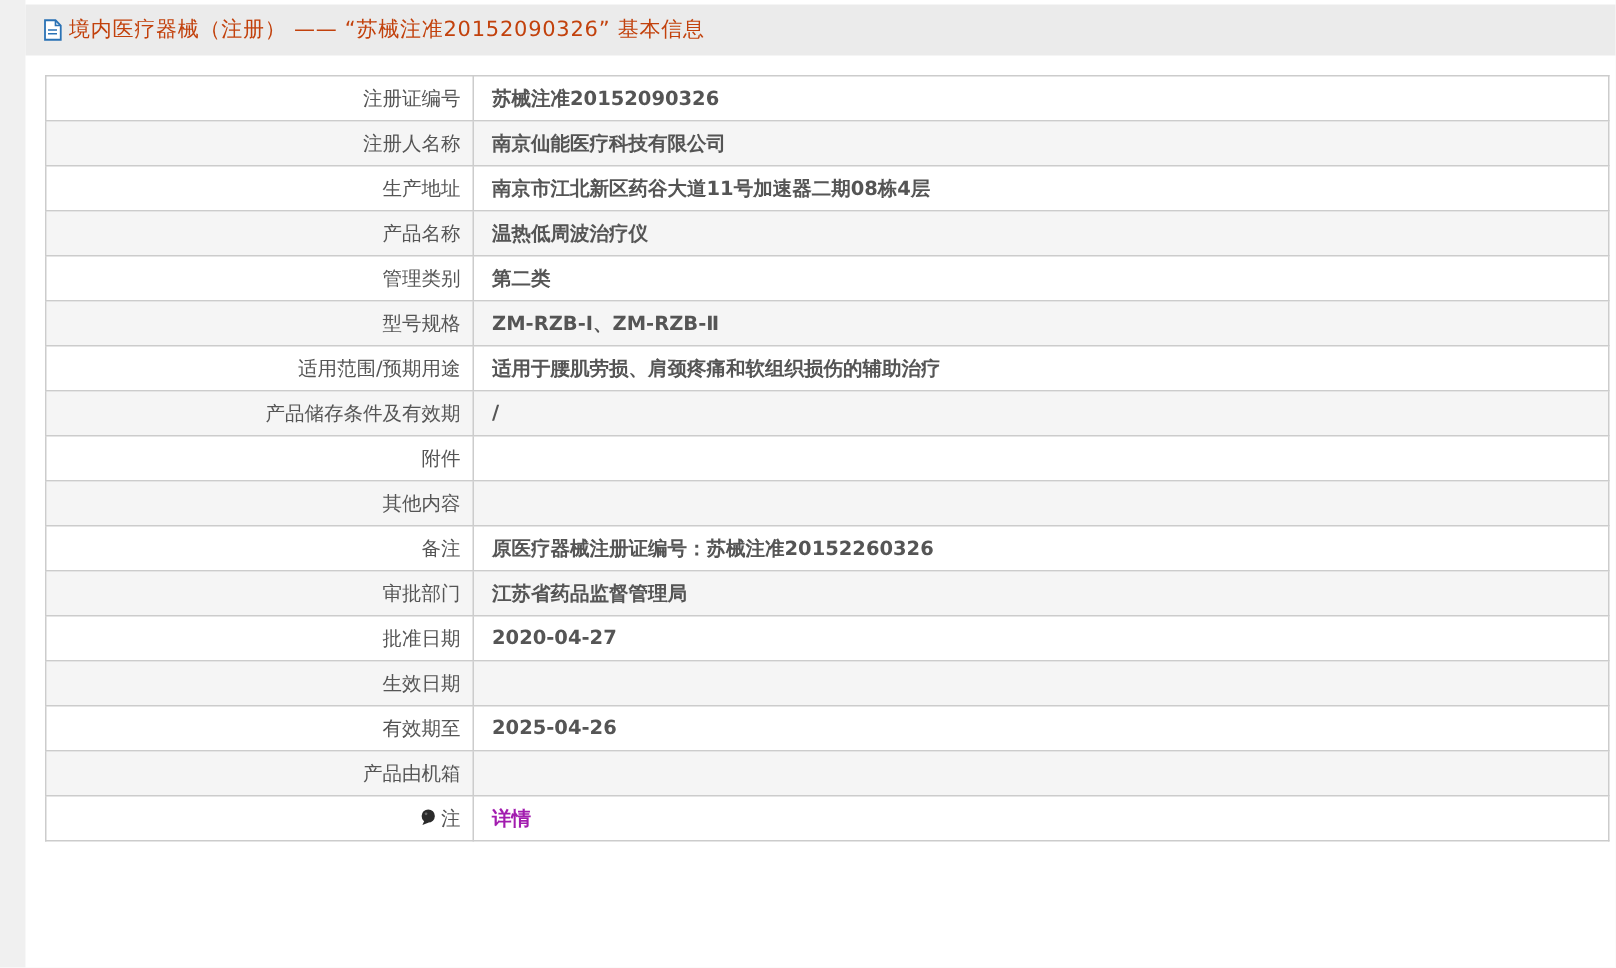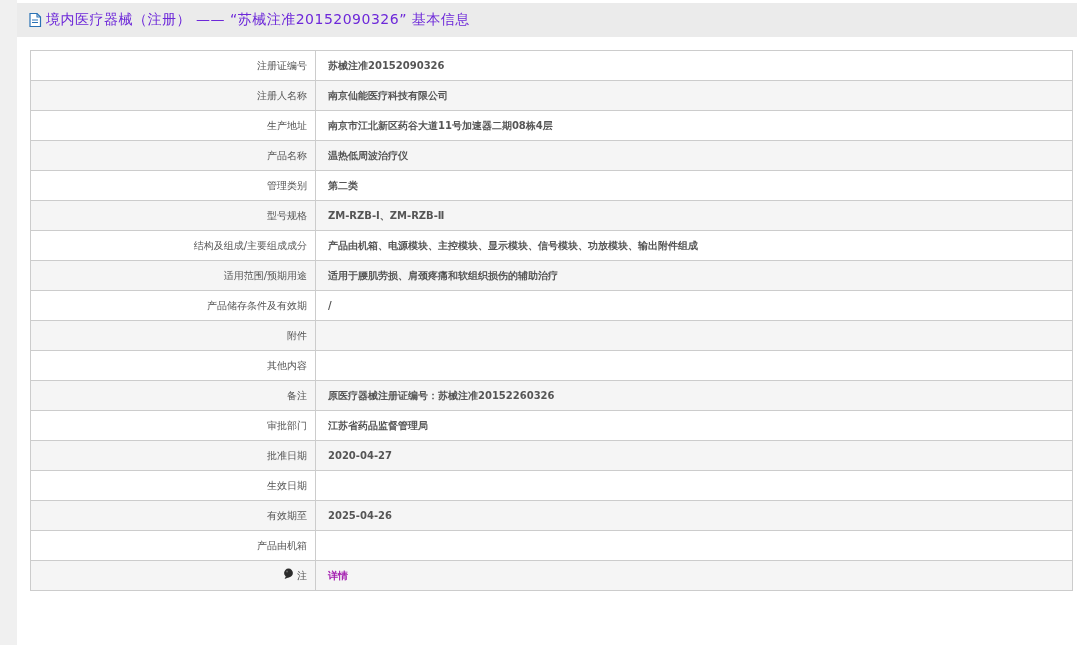--- a/index.html
+++ b/index.html
@@ -12,29 +12,29 @@
     position:absolute;left:17px;top:0;right:0;bottom:0;
     background:#ffffff;
   }
   .header-bar{
     margin-top:3px;height:34px;background:#ebebeb;
     display:flex;align-items:center;padding-left:11px;
     box-sizing:border-box;
   }
   .header-bar .doc-ico{display:inline-flex;margin-right:4px;}
   .page-title{
-    color:#6d28d9;font-size:14px;letter-spacing:.5px;
+    color:#c2410c;font-size:14px;letter-spacing:.5px;
   }
   .table-wrap{margin:13px 0 0 13px;}
   table.info-table{
     border-collapse:collapse;table-layout:fixed;width:1043px;
   }
   table.info-table td{
     border:1px solid #cccccc;height:30px;box-sizing:border-box;
-    font-size:10px;color:#555555;background:#ffffff;
+    font-size:13px;color:#555555;background:#ffffff;
     white-space:nowrap;overflow:hidden;
   }
   table.info-table tr:nth-child(even) td{background:#f5f5f5;}
   td.label{width:285px;text-align:right;padding:0 8px 0 0;}
   td.value{text-align:left;padding:0 0 0 12px;font-weight:bold;}
   a.detail-link{color:#a21caf;text-decoration:none;cursor:pointer;}
   .note-ico{display:inline-block;vertical-align:-1px;margin-right:3px;line-height:0;}
 </style>
 </head>
 <body>
@@ -70,24 +70,20 @@
             <td class="label"><span>产品名称</span></td>
             <td class="value"><span>温热低周波治疗仪</span></td>
           </tr>
           <tr>
             <td class="label"><span>管理类别</span></td>
             <td class="value"><span>第二类</span></td>
           </tr>
           <tr>
             <td class="label"><span>型号规格</span></td>
             <td class="value"><span>ZM-RZB-Ⅰ、ZM-RZB-Ⅱ</span></td>
-          </tr>
-          <tr>
-            <td class="label"><span>结构及组成/主要组成成分</span></td>
-            <td class="value"><span>产品由机箱、电源模块、主控模块、显示模块、信号模块、功放模块、输出附件组成</span></td>
           </tr>
           <tr>
             <td class="label"><span>适用范围/预期用途</span></td>
             <td class="value"><span>适用于腰肌劳损、肩颈疼痛和软组织损伤的辅助治疗</span></td>
           </tr>
           <tr>
             <td class="label"><span>产品储存条件及有效期</span></td>
             <td class="value"><span>/</span></td>
           </tr>
           <tr>

